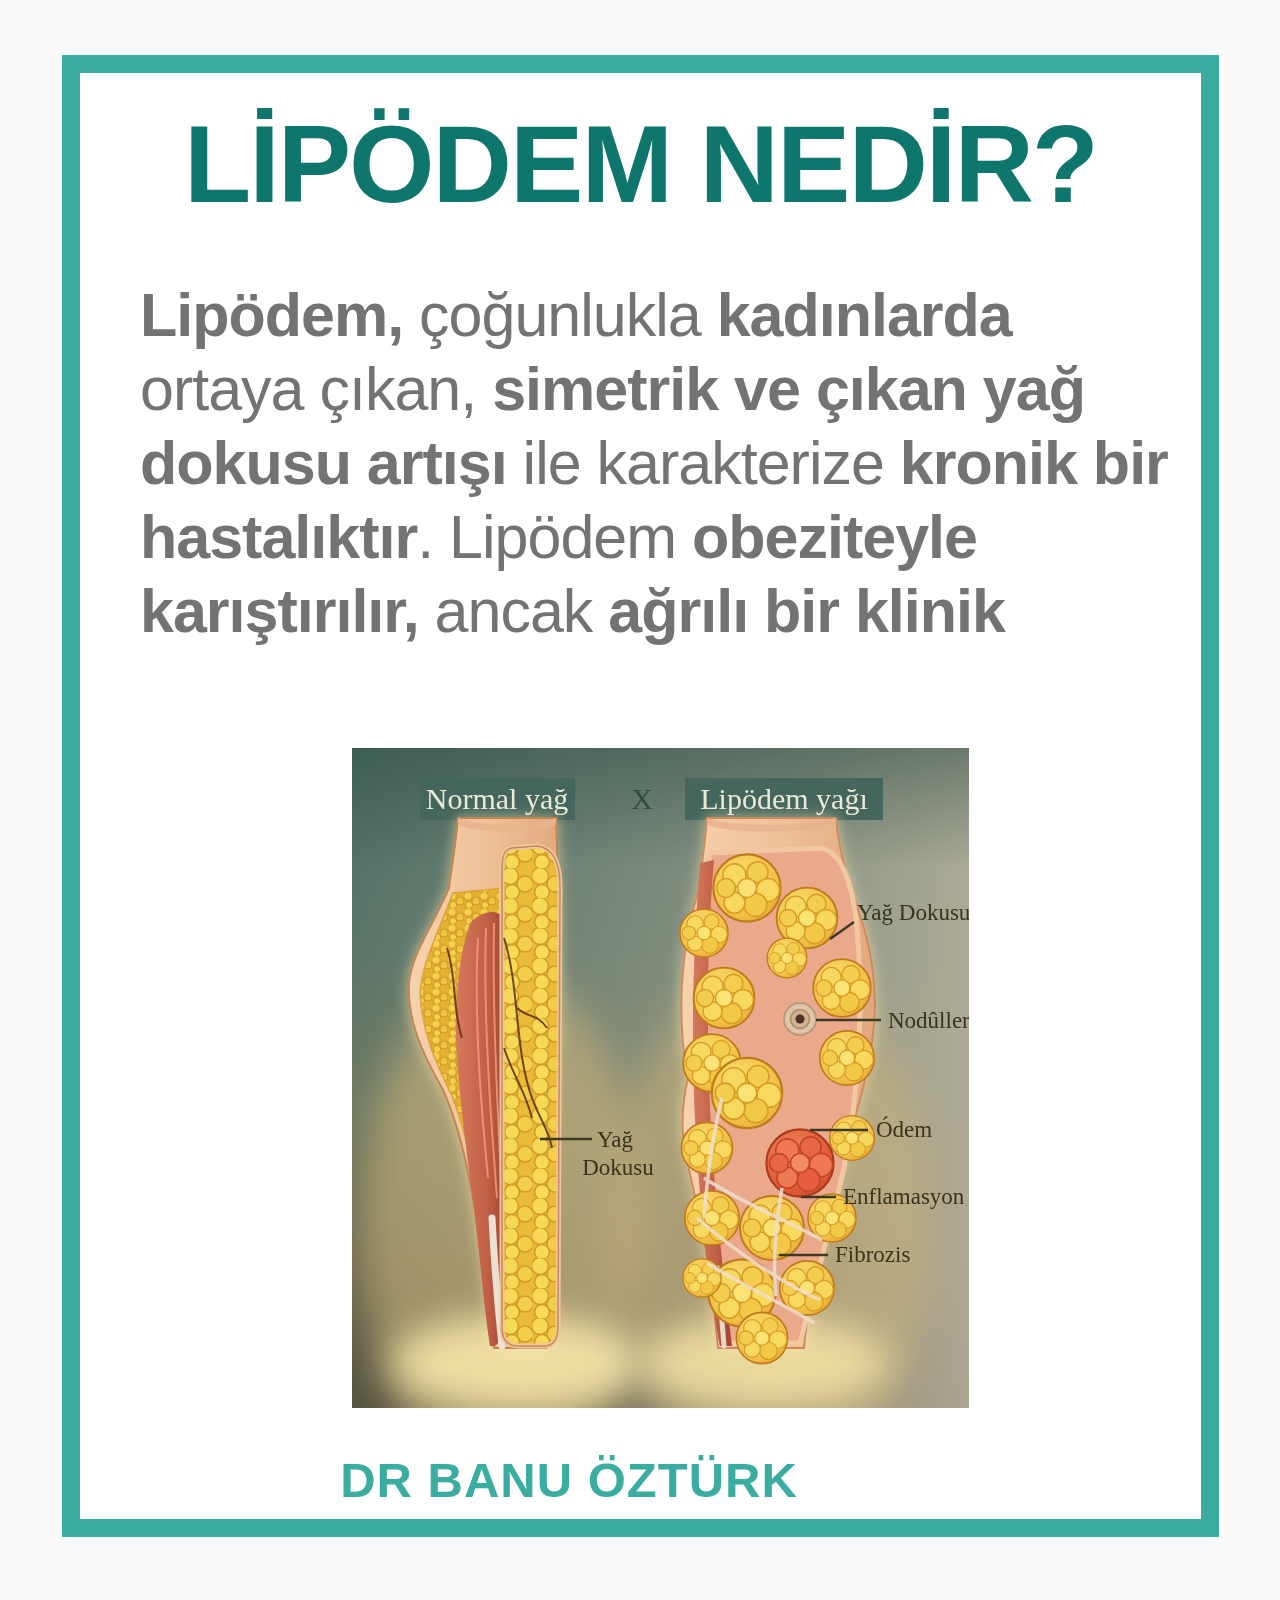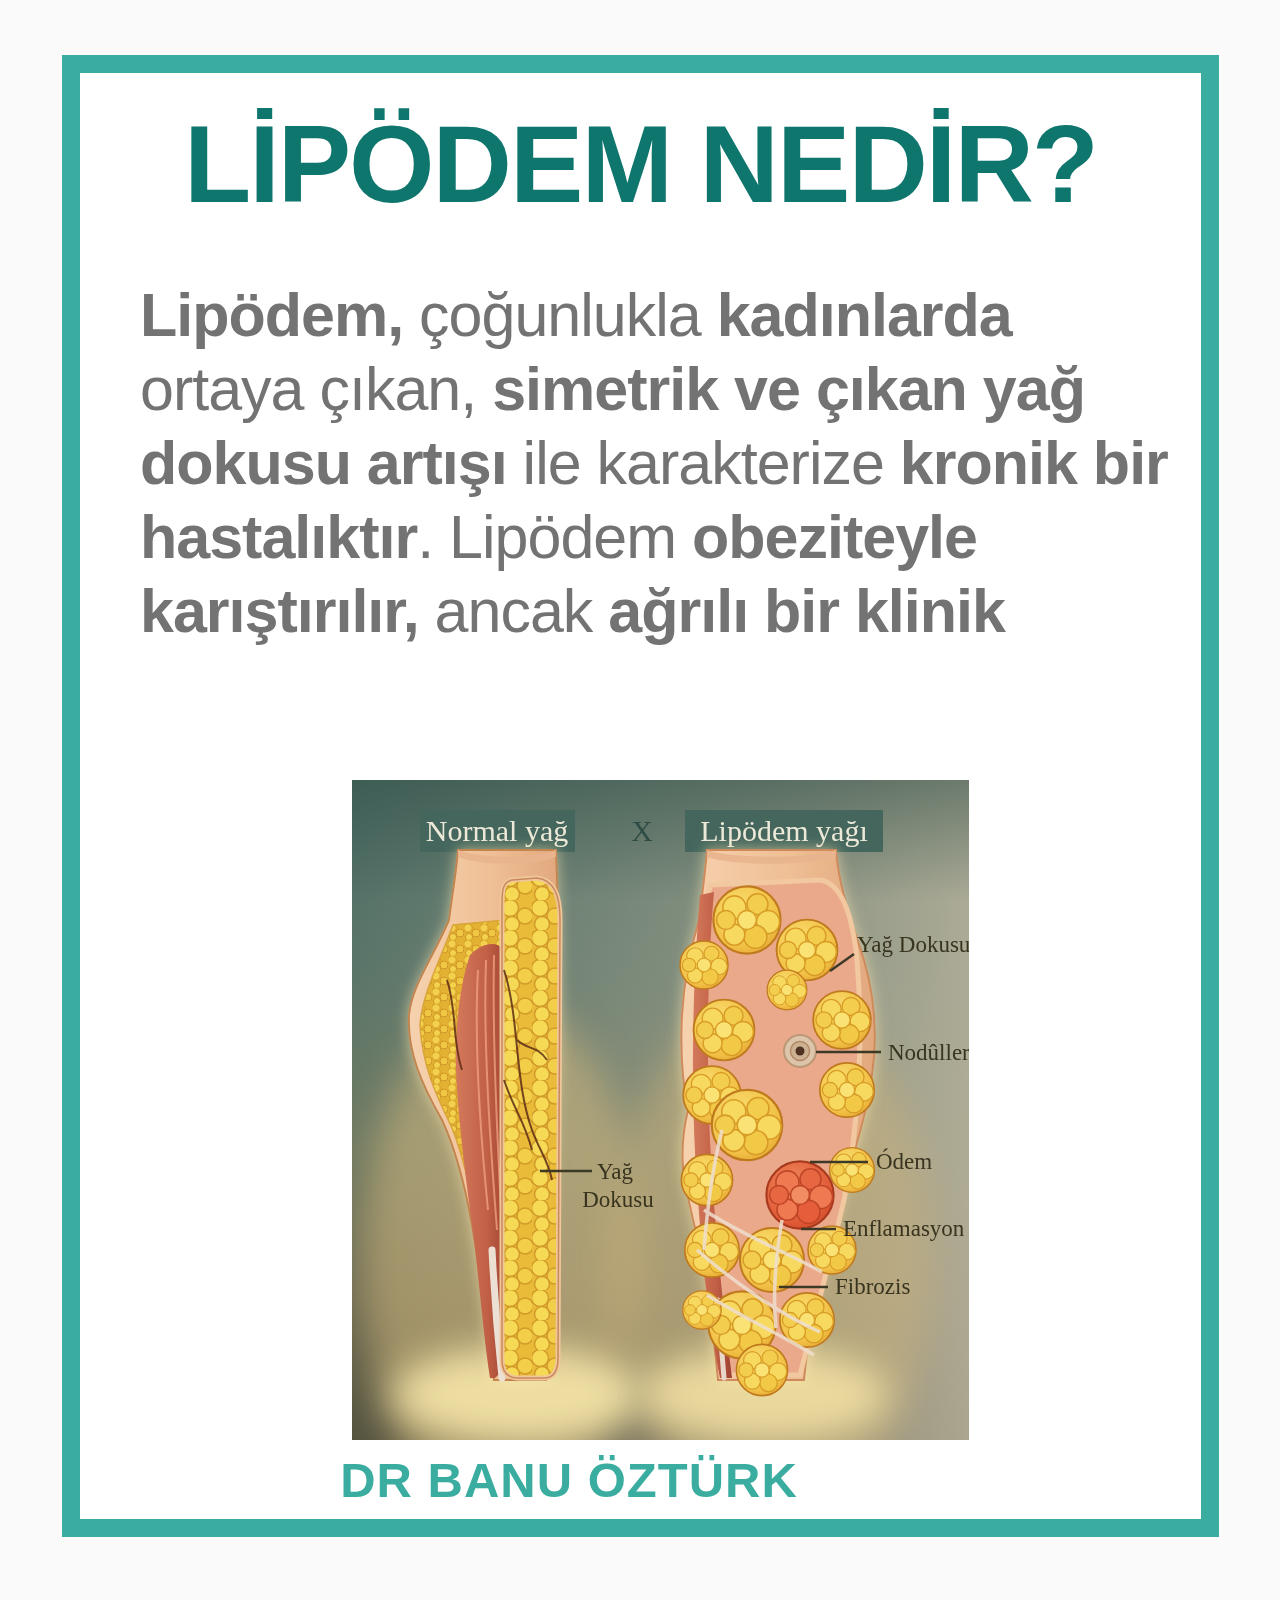--- a/index.html
+++ b/index.html
@@ -19,21 +19,21 @@
     text-align:center;font-size:110px;line-height:1.05;font-weight:bold;
     color:#0f766e;letter-spacing:-2px;white-space:nowrap;
   }
   .intro{
     position:absolute;left:140px;top:278px;width:980px;
     font-size:61px;line-height:74px;color:#737373;letter-spacing:-1px;
   }
   .intro div{white-space:nowrap;}
   .intro b{font-weight:bold;}
   .figure-wrap{
-    position:absolute;left:352px;top:780px;width:617px;height:660px;
+    position:absolute;left:352px;top:748px;width:617px;height:660px;
   }
   .caption{
     position:absolute;left:80px;top:1452px;width:978px;
     text-align:center;font-size:49px;font-weight:bold;
     color:#3aada0;letter-spacing:1px;white-space:nowrap;
   }
   svg text{user-select:none;}
 </style>
 </head>
 <body>

